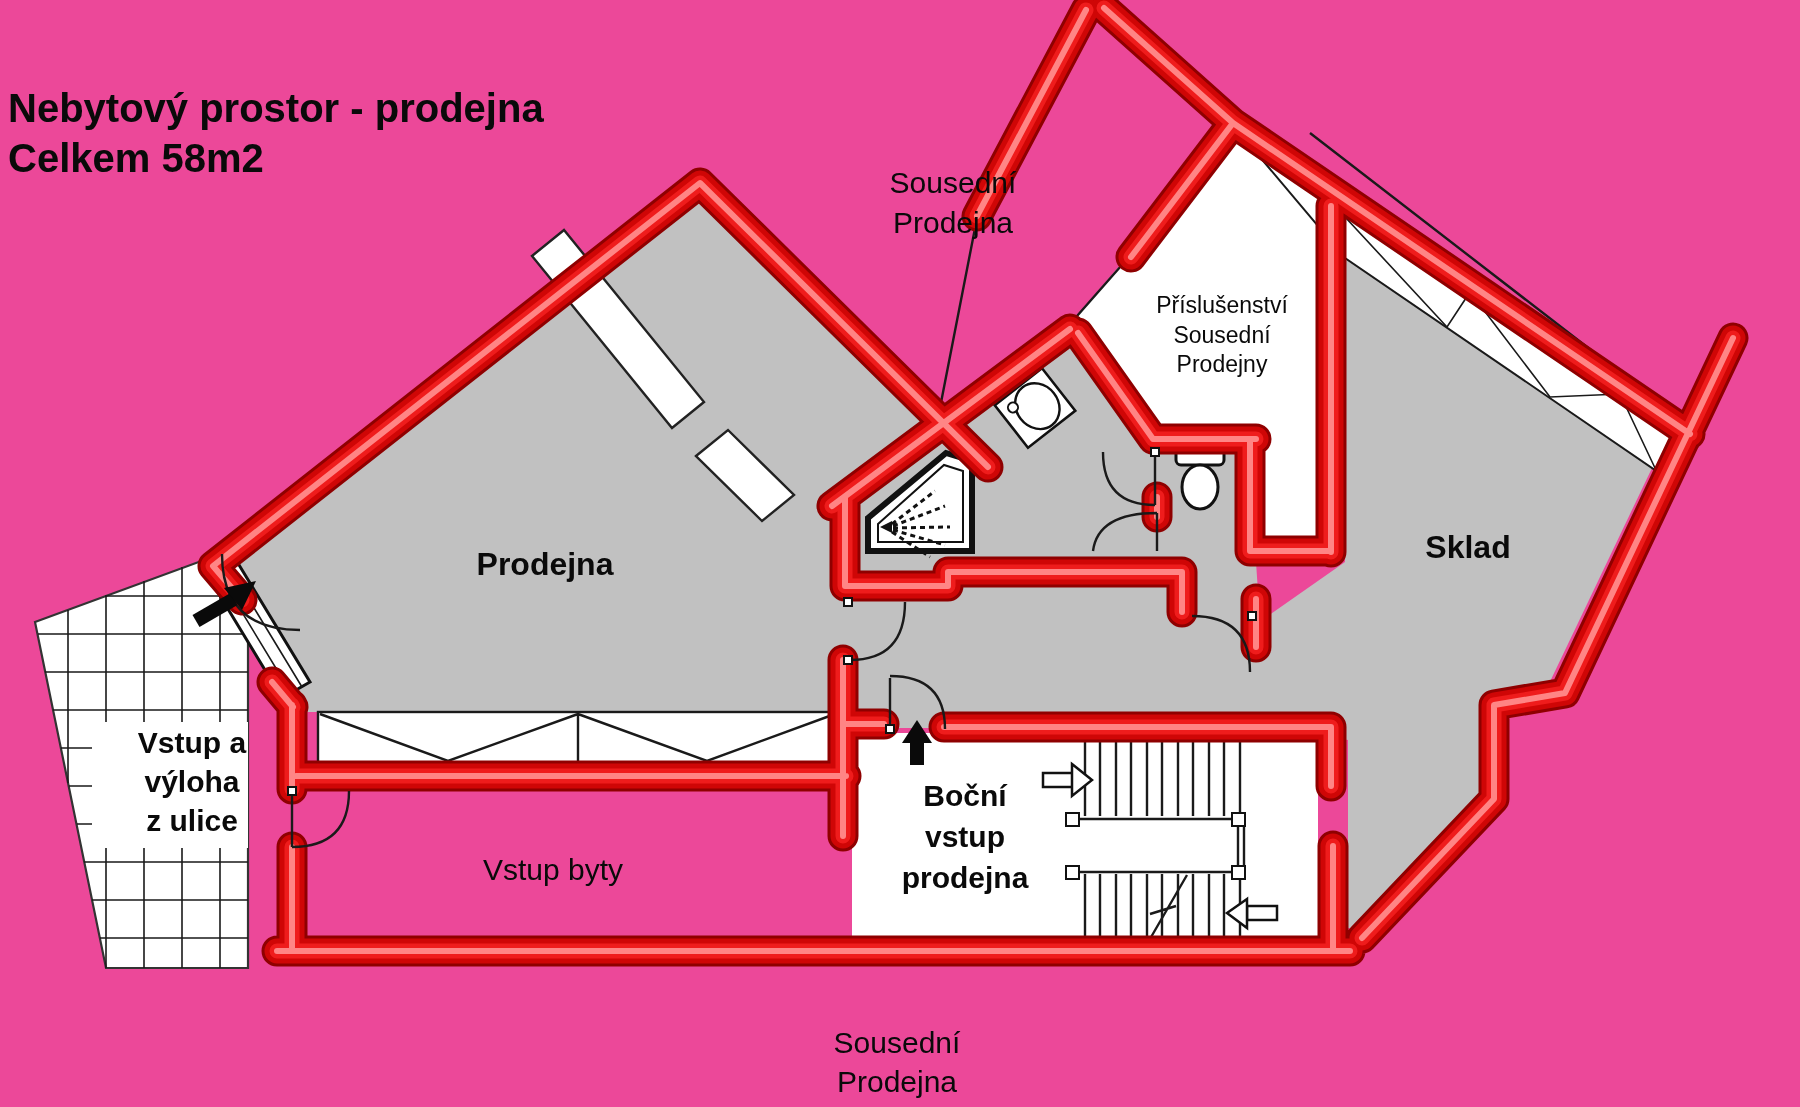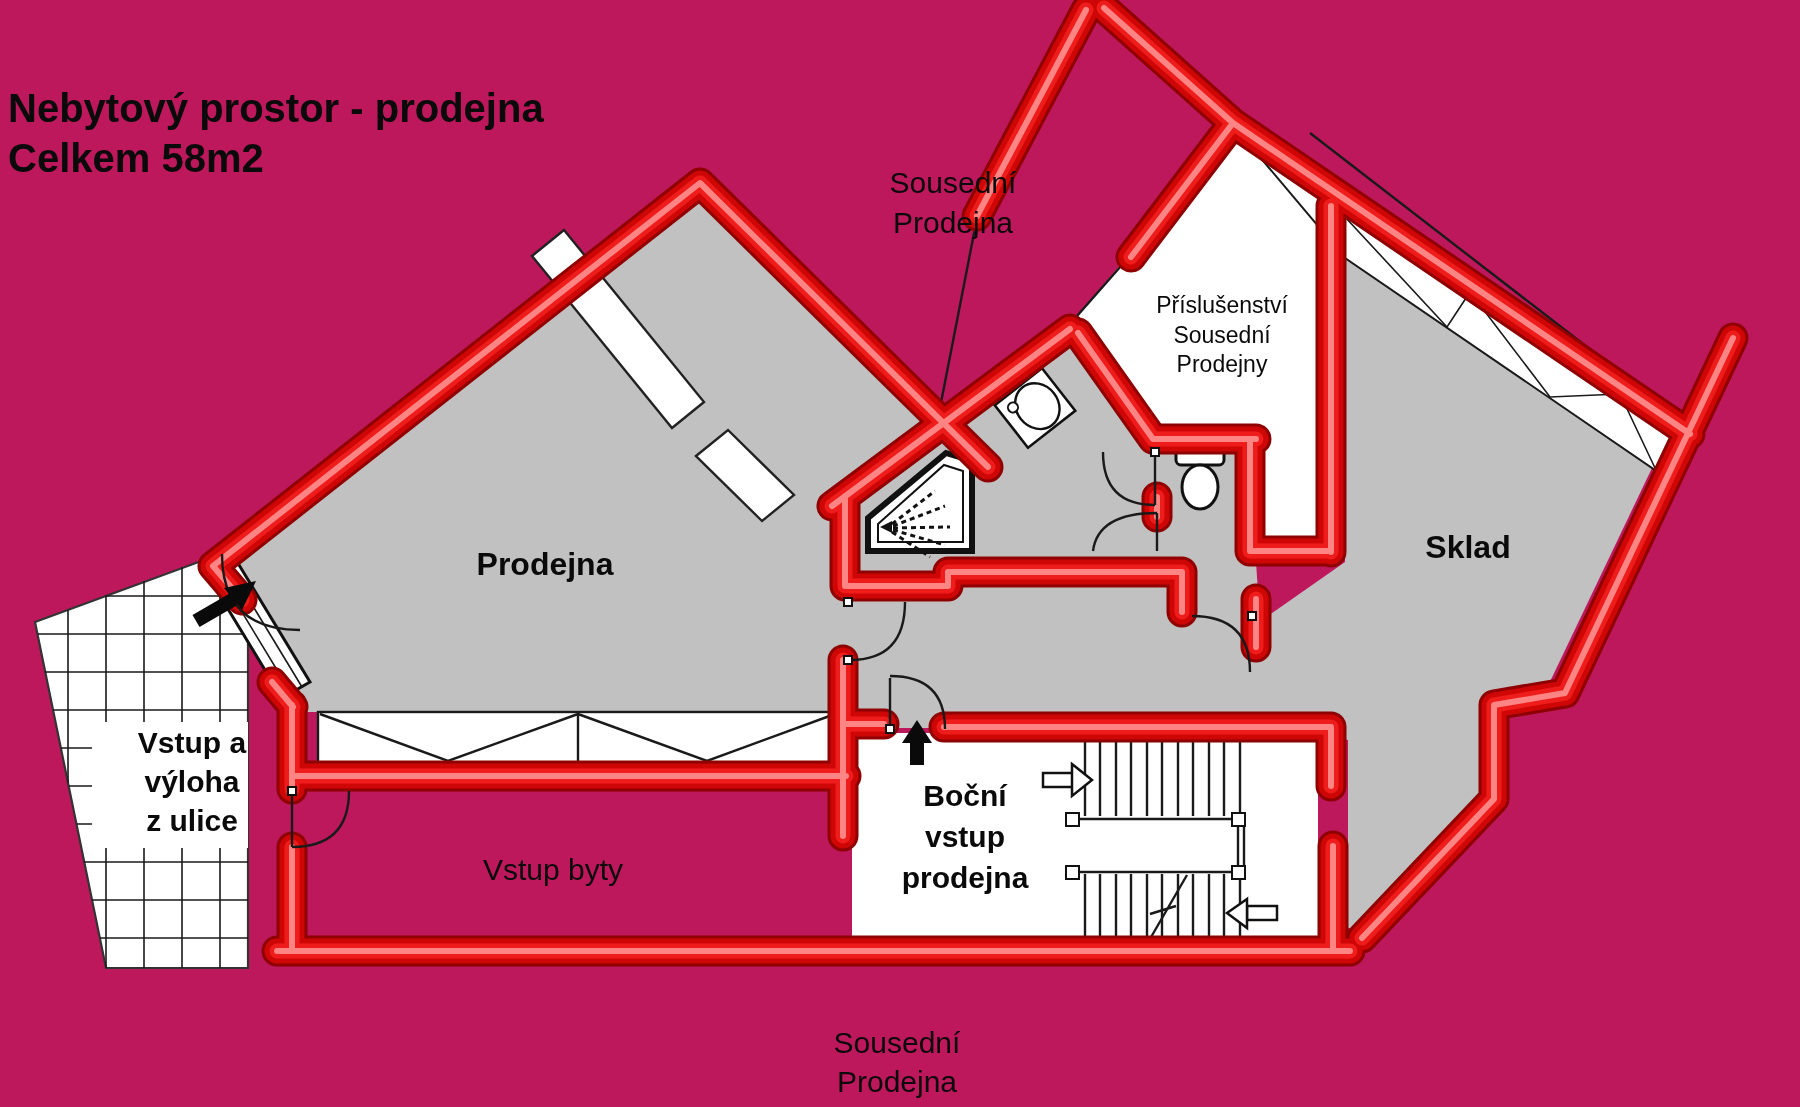--- a/index.html
+++ b/index.html
@@ -1,16 +1,16 @@
 <!DOCTYPE html>
 <html><head>
 <meta charset="utf-8">
 <style>
   html,body{margin:0;padding:0;background:#ffffff;}
-  .page{width:1800px;height:1107px;position:relative;background:#be185d;overflow:hidden;}
+  .page{width:1800px;height:1107px;position:relative;background:#ec4899;overflow:hidden;}
   svg{display:block;}
   text{font-family:"Liberation Sans","DejaVu Sans",sans-serif;fill:#0a0a0a;}
   .t-title{font-size:40px;font-weight:bold;}
   .t-room{font-size:32px;font-weight:bold;}
   .t-room-sm{font-size:30px;font-weight:bold;}
   .t-plain{font-size:30px;}
   .t-small{font-size:23px;}
   .wall1{stroke:#8f0000;stroke-width:31;fill:none;stroke-linecap:round;stroke-linejoin:round;}
   .wall2{stroke:#cf0606;stroke-width:25;fill:none;stroke-linecap:round;stroke-linejoin:round;}
   .wall3{stroke:#ef1c1c;stroke-width:15;fill:none;stroke-linecap:round;stroke-linejoin:round;}

